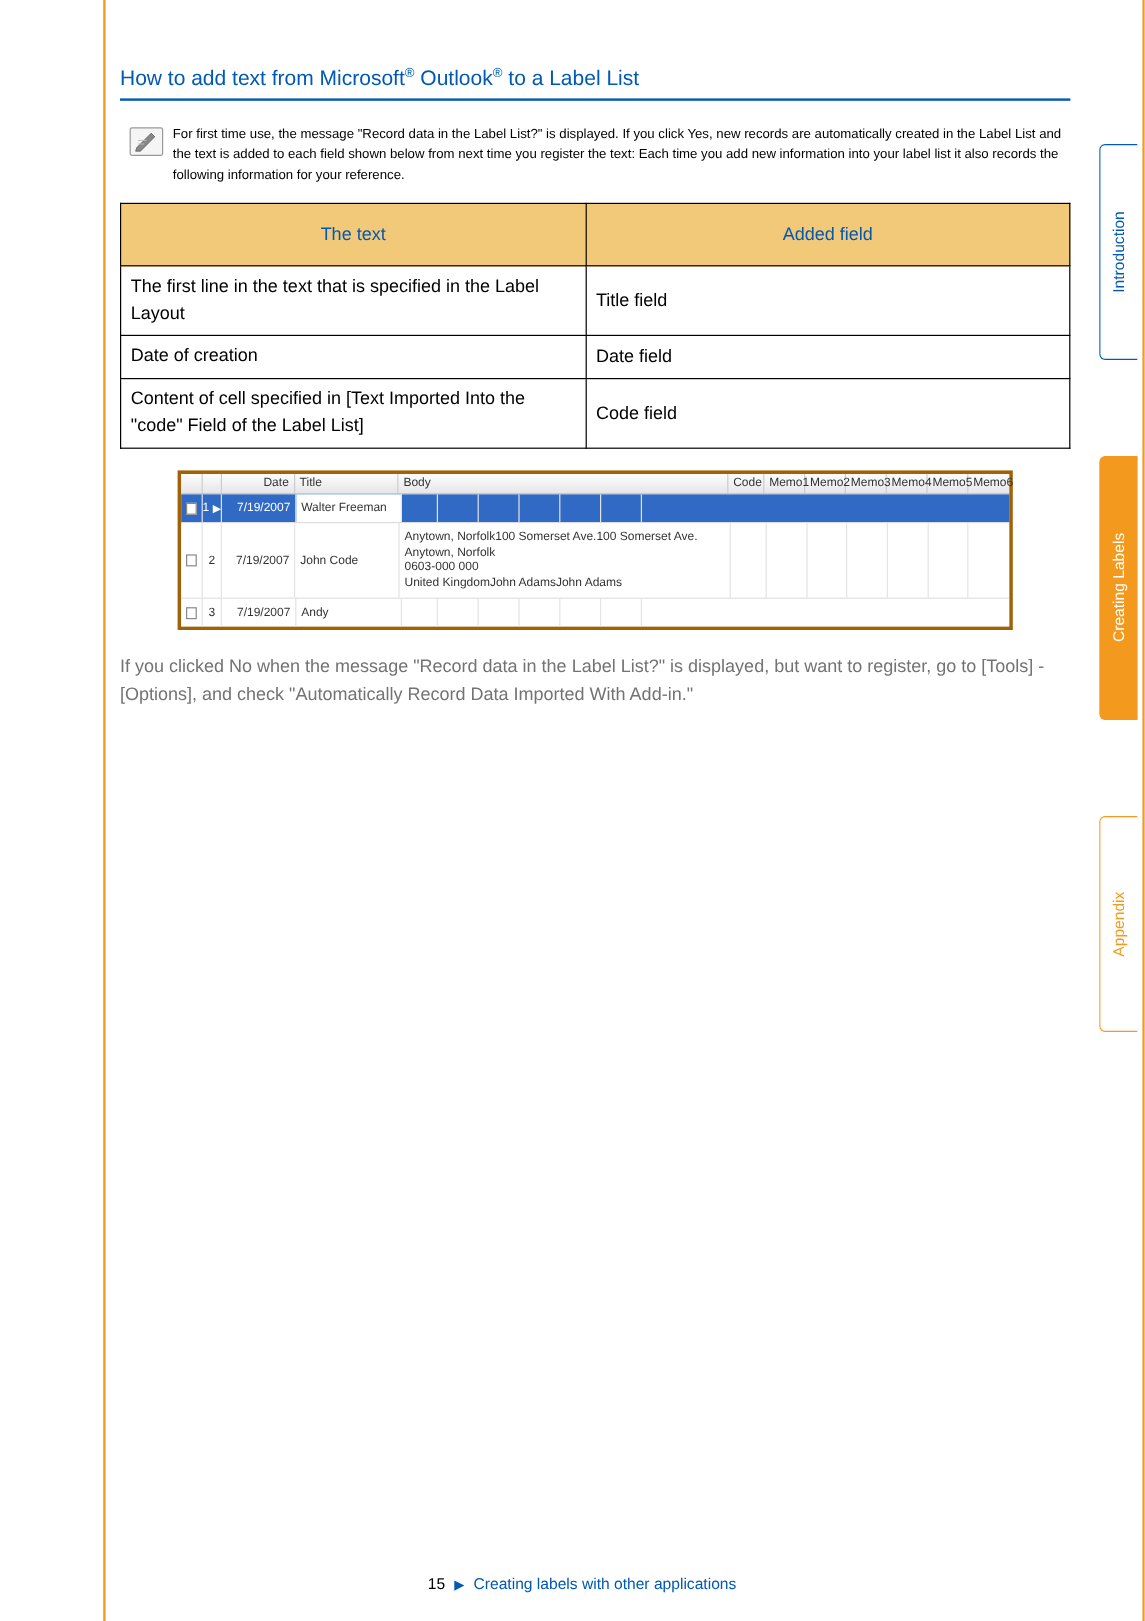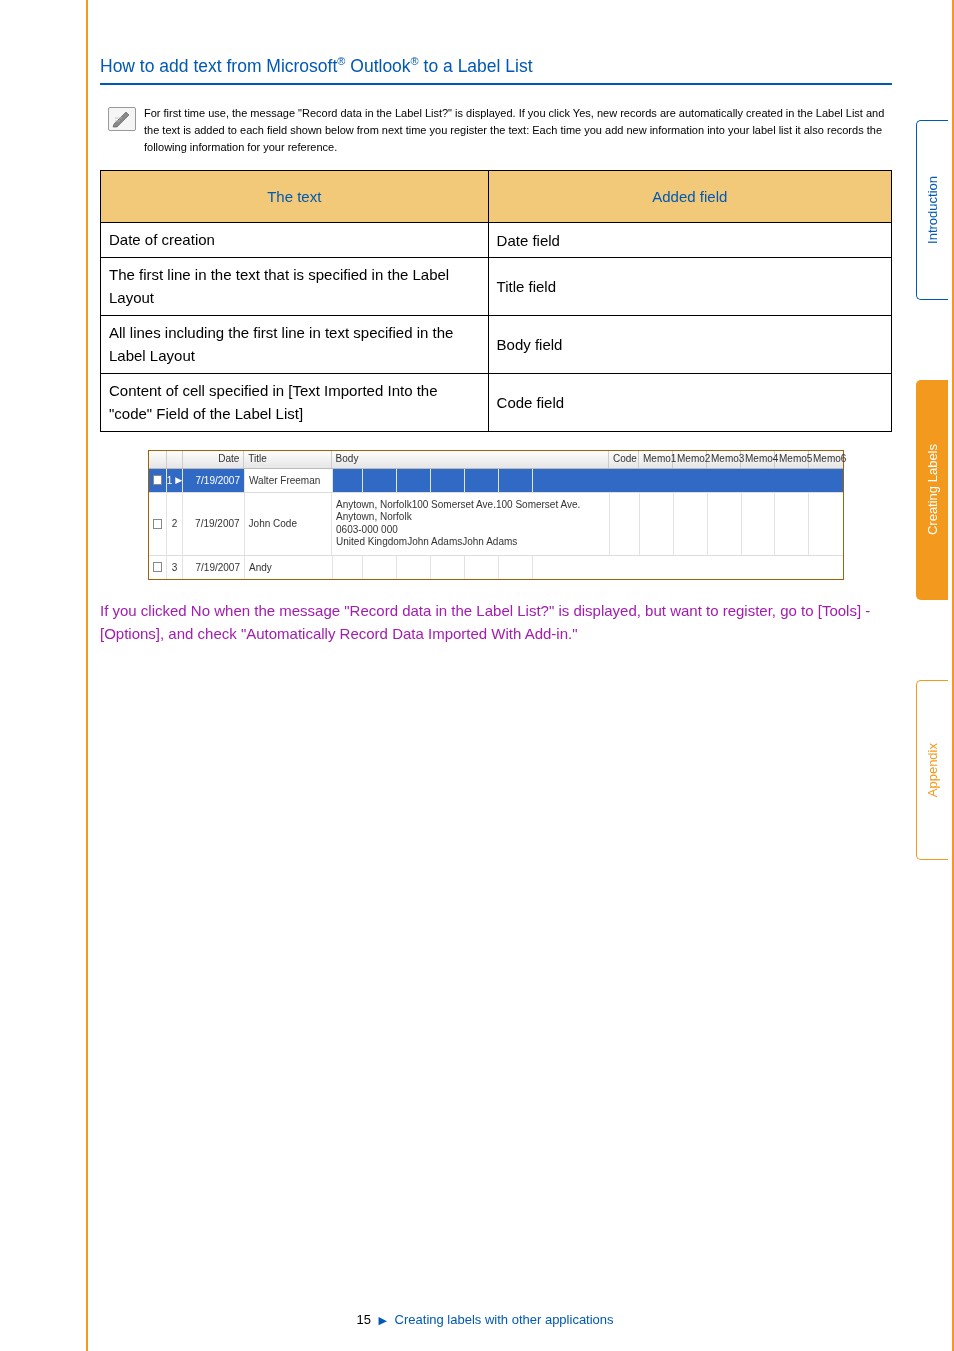--- a/index.html
+++ b/index.html
@@ -62,21 +62,21 @@
     color: #0059b3;
     font-weight: normal;
     text-align: center;
     padding: 17px 8px;
   }
   .info-table td.col1 { width: 49%; line-height: 1.5; }
   .info-table td.col2 { width: 51%; }
   .screenshot {
     margin-left: 48px;
     margin-bottom: 15px;
-    border: 1px solid #a16207;
+    border: 3px solid #a16207;
     width: 696px;
     background: #fff;
   }
   .ss-head {
     display: flex;
     background: linear-gradient(#fdfdfd, #e6e6e6);
     border-bottom: 1px solid #bbb;
     font-size: 10px;
     color: #333;
   }
@@ -102,21 +102,21 @@
   .chkbox {
     width: 10px; height: 10px; border: 1px solid #888; background: #fff;
   }
   .row-selected { background: #316ac5; }
   .row-selected .c-date, .row-selected .c-idx { color: #fff; }
   .row-selected .c-title, .row-selected .c-body { background: #fff; color: #333; }
   .arrow-cell { font-size: 9px; color: #000; }
   .body-multi { display: block; white-space: pre-line; }
   .followup {
     font-size: 15px;
-    color: #a21caf;
+    color: #737373;
     line-height: 1.55;
     margin-top: 19px;
   }
   
   .sidetabs {
     position: absolute;
     right: 6px; top: 0;
     width: 56px; height: 1351px;
   }
   .tab {
@@ -191,30 +191,26 @@
 
   <table class="info-table">
     <thead>
       <tr>
         <th>The text</th>
         <th>Added field</th>
       </tr>
     </thead>
     <tbody>
       <tr>
-        <td class="col1">Date of creation</td>
-        <td class="col2">Date field</td>
-      </tr>
-      <tr>
         <td class="col1">The first line in the text that is specified in the Label Layout</td>
         <td class="col2">Title field</td>
       </tr>
       <tr>
-        <td class="col1">All lines including the first line in text specified in the Label Layout</td>
-        <td class="col2">Body field</td>
+        <td class="col1">Date of creation</td>
+        <td class="col2">Date field</td>
       </tr>
       <tr>
         <td class="col1">Content of cell specified in [Text Imported Into the "code" Field of the Label List]</td>
         <td class="col2">Code field</td>
       </tr>
     </tbody>
   </table>
 
   <div class="screenshot">
     <div class="ss-head">

